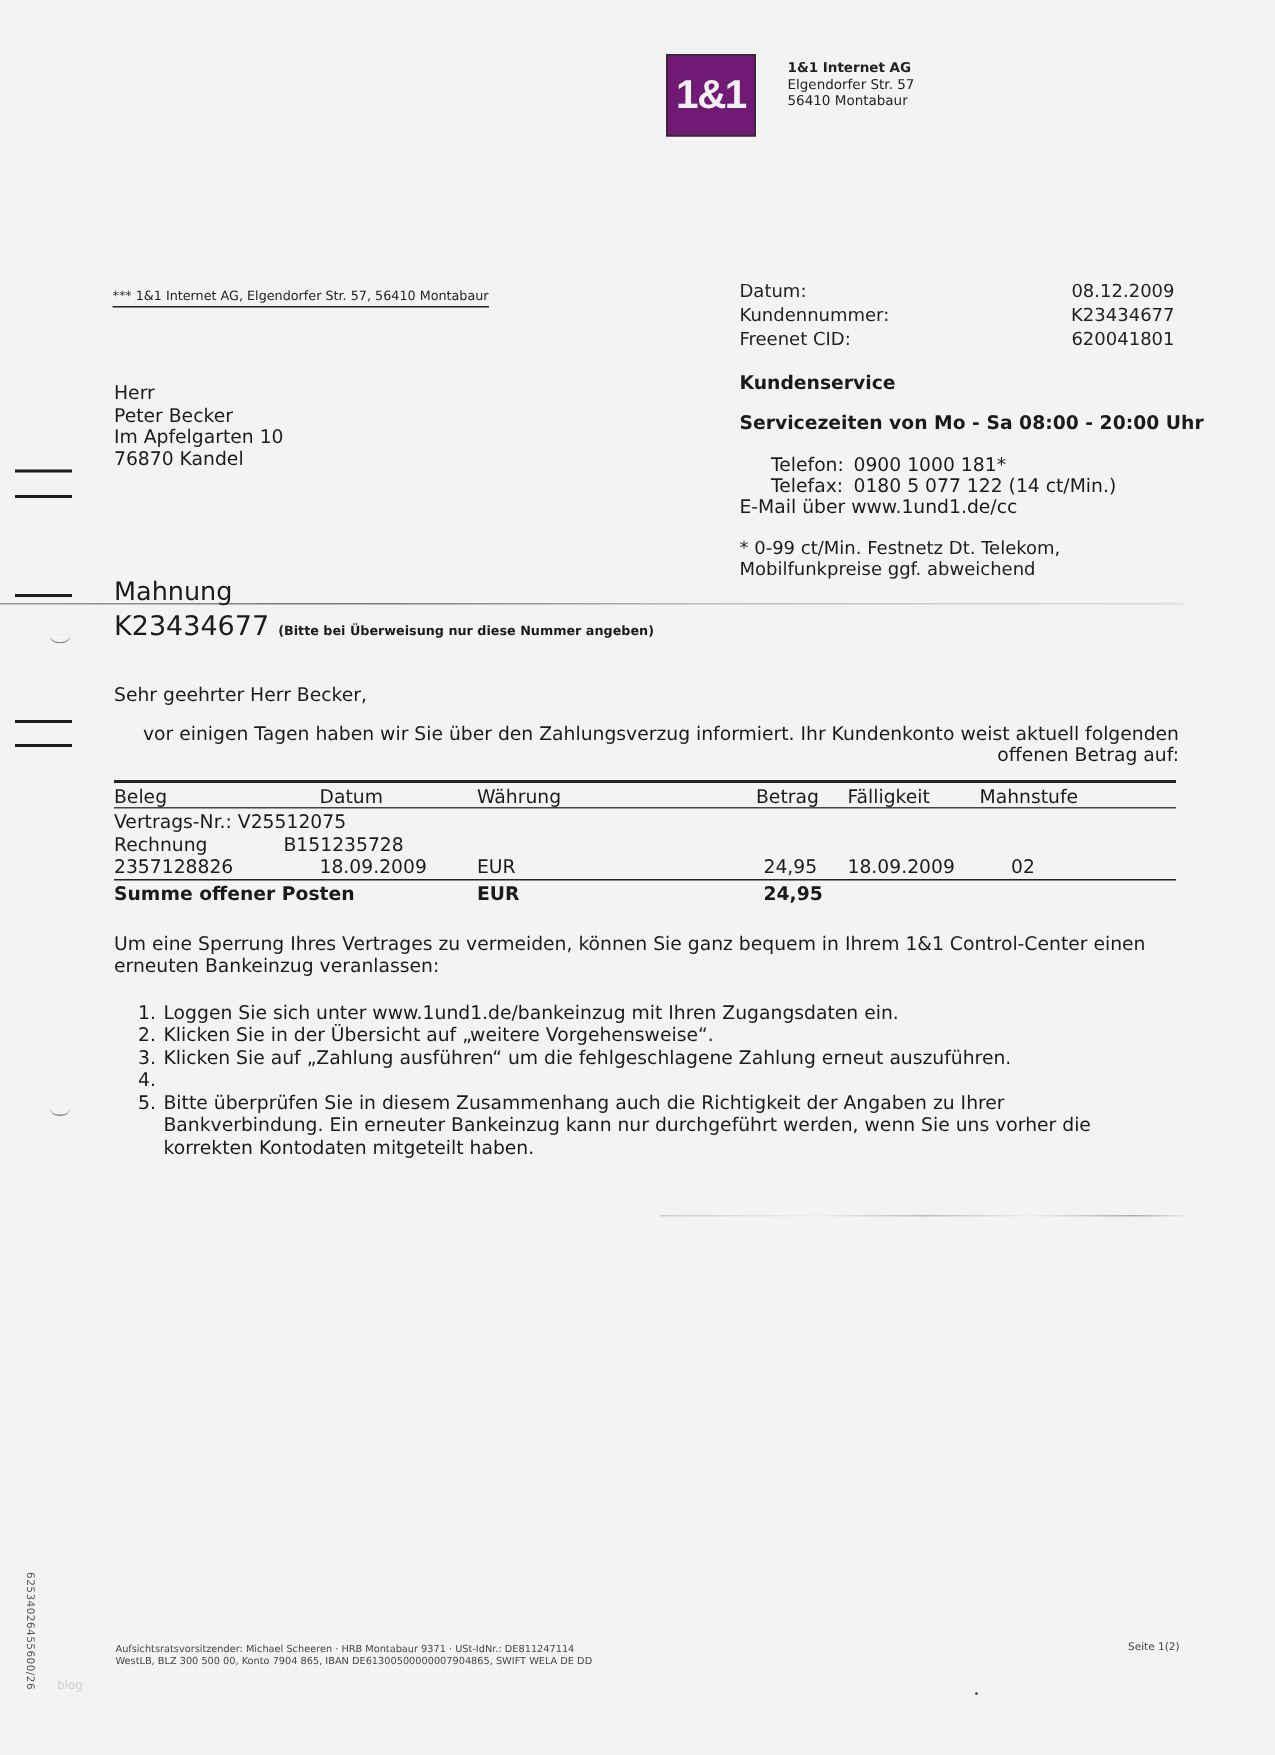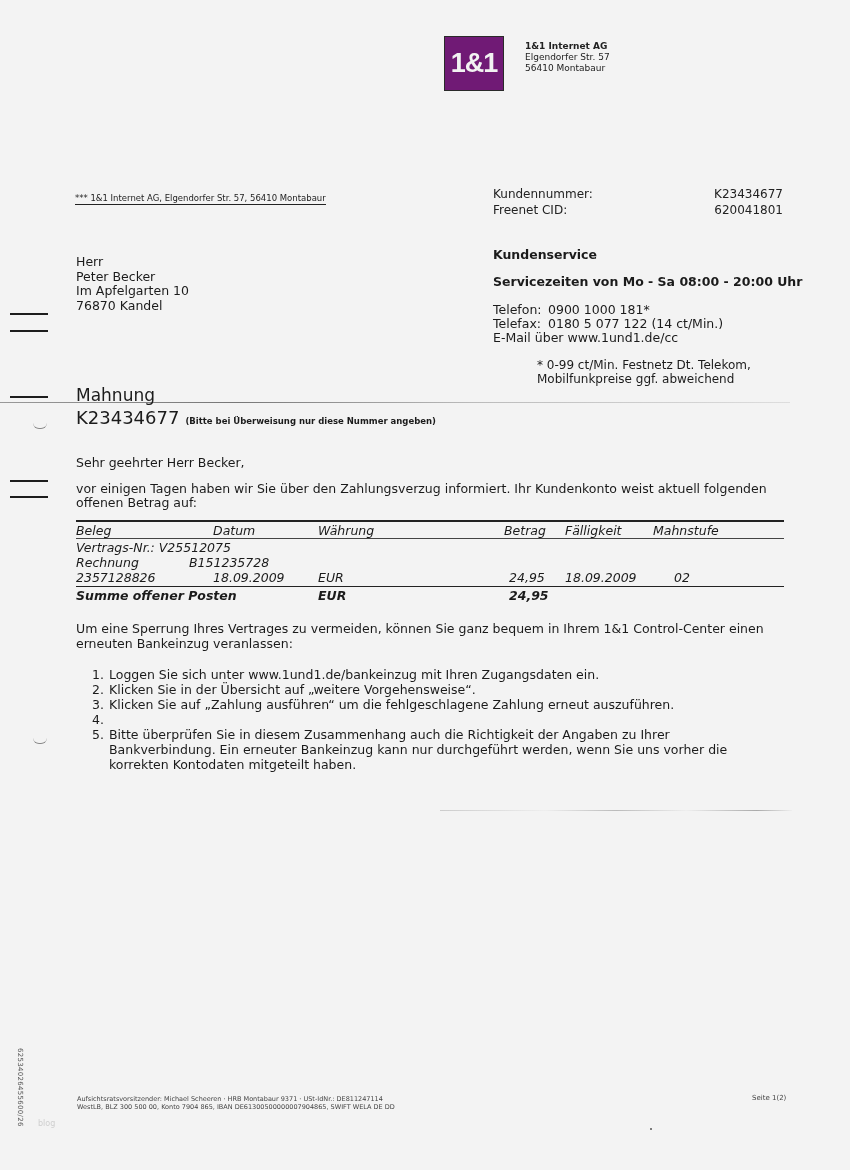--- a/index.html
+++ b/index.html
@@ -9,35 +9,35 @@
   .logo-box { left: 444px; top: 36px; width: 60px; height: 55px; background: #701a75; border: 1px solid #2a2a2a; display:flex; align-items:center; justify-content:center; }
   .logo-text { color: #f2f2f2; font-family: "Liberation Sans", sans-serif; font-weight: bold; font-size: 27px; letter-spacing: -1px; }
   .company { left: 525px; top: 41px; font-size: 9px; line-height: 11px; color: #222; }
   .company .name { font-weight: bold; }
   .sender-line { left: 75px; top: 193px; font-size: 8.5px; color:#222; border-bottom: 1px solid #222; padding-bottom: 1px; }
   .meta { left: 493px; top: 186px; width: 290px; font-size: 12px; line-height: 16px; color:#222; }
   .meta-row { display:flex; justify-content: space-between; }
   .kundenservice { left: 493px; top: 247px; font-size: 12.5px; font-weight: bold; }
   .servicezeiten { left: 493px; top: 274px; font-size: 12.5px; font-weight: bold; }
   .contact { left: 493px; top: 303px; font-size: 12.5px; line-height: 14px; }
-  .contact .lbl { display:inline-block; width: 55px; }
-  .note { left: 493px; top: 358px; font-size: 12px; line-height: 14px; margin-left: 44px; }
+  .contact .lbl { display:inline-block; width: 55px; margin-left: 21px; }
+  .note { left: 493px; top: 358px; font-size: 12px; line-height: 14px; }
   .address { left: 76px; top: 255px; font-size: 12.5px; line-height: 14.5px; }
   .fold { left: 10px; height: 2px; width: 38px; background: #1d1d1d; }
   .hline { left: 0px; top: 402px; width: 790px; height: 1px; background: linear-gradient(to right, #999 0%, #777 30%, #bbb 60%, #ddd 100%); }
   .arc { width: 14px; height: 6px; border-bottom: 1px solid #888; border-radius: 0 0 10px 10px; }
   .title { left: 76px; top: 386px; font-size: 17px; line-height: 18px; }
   .ref { left: 76px; top: 407px; font-size: 18px; display:flex; align-items: baseline; gap: 6px; }
   .ref small { font-size: 8.5px; font-weight: bold; }
   .greeting { left: 76px; top: 455px; font-size: 12.5px; }
-  .intro { left: 76px; top: 482px; width: 710px; font-size: 12.5px; line-height: 14px; }
+  .intro { left: 76px; top: 482px; width: 710px; font-size: 12.5px; line-height: 14px; text-align: right; }
   .table { left: 76px; top: 520px; width: 708px; font-size: 12.5px; }
   .table .rule { height: 2px; background: #222; }
   .table .row { position: relative; height: 16px; }
-  .table .row span { position: absolute; top: 1px; white-space: nowrap; font-style: italic; }
+  .table .row span { position: absolute; top: 1px; white-space: nowrap; }
   .table .bold span { font-weight: bold; }
   .para { left: 76px; top: 621px; width: 712px; font-size: 12.5px; line-height: 15px; }
   .steps { left: 92px; top: 667px; width: 660px; font-size: 12.5px; line-height: 15px; }
   .step { display:flex; }
   .step .num { width: 17px; flex-shrink:0; }
   .faint-line { left: 440px; top: 810px; width: 352px; height: 1px; background: linear-gradient(to right, #ccc, #eee 30%, #bbb 50%, #eee 70%, #aaa 90%, #eee); }
   .footer { left: 77px; top: 1095px; font-size: 6.5px; line-height: 8px; color: #444; }
   .footer2 { left: 77px; top: 1103px; font-size: 6.5px; color: #444; text-align: right; }
   .page { left: 752px; top: 1094px; font-size: 7px; color:#444; }
   .vert { left: 16px; top: 1048px; font-size: 7px; color: #555; transform-origin: left top; transform: rotate(90deg) translateY(-8px); white-space: nowrap; letter-spacing: 0.3px; }
@@ -52,20 +52,24 @@
 </div>
 <div class="abs company">
   <div class="name">1&amp;1 Internet AG</div>
   <div>Elgendorfer Str. 57</div>
   <div>56410 Montabaur</div>
 </div>
 
 <div class="abs sender-line">*** 1&amp;1 Internet AG, Elgendorfer Str. 57, 56410 Montabaur</div>
 
 <div class="abs meta">
+  <div class="meta-row">
+    <span>Datum:</span>
+    <span>08.12.2009</span>
+  </div>
   <div class="meta-row">
     <span>Kundennummer:</span>
     <span>K23434677</span>
   </div>
   <div class="meta-row">
     <span>Freenet CID:</span>
     <span>620041801</span>
   </div>
 </div>
 

